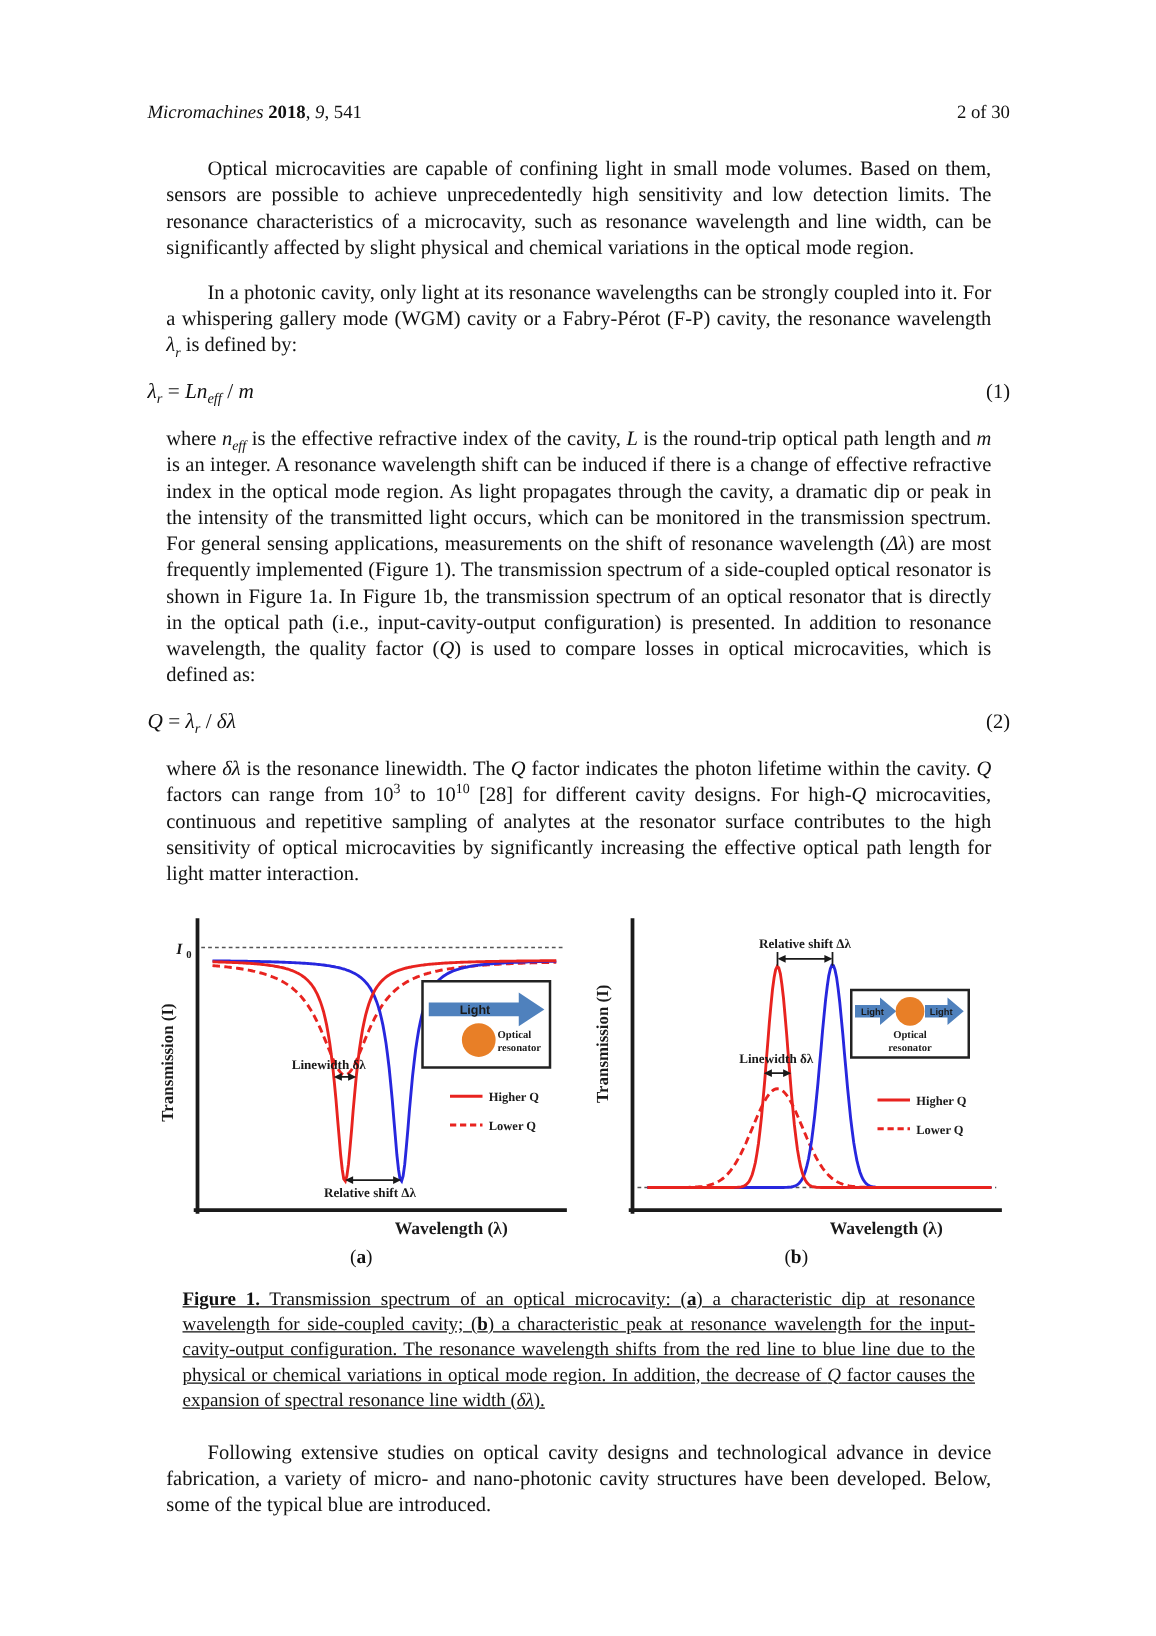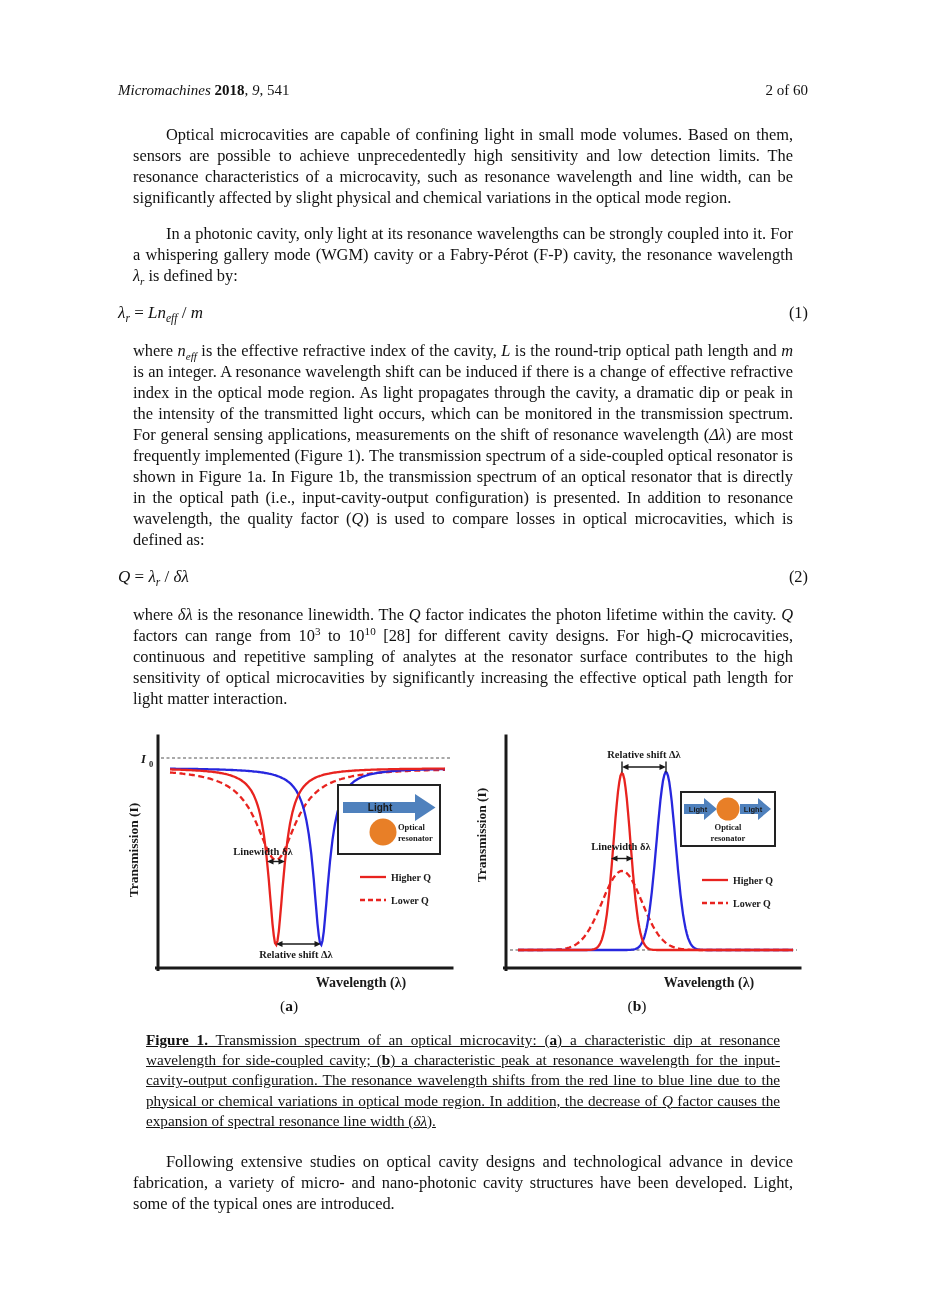--- a/index.html
+++ b/index.html
@@ -32,21 +32,21 @@
   .ann-h{fill:#1a1a1a;stroke:none;}
   .inset-box{fill:#fff;stroke:#222;stroke-width:2;}
 </style>
 </head>
 <body>
 
 <div class="page">
 
   <div class="hdr">
     <span><span class="it">Micromachines</span><span> </span><span class="bd">2018</span><span>, </span><span class="it">9</span><span>, 541</span></span>
-    <span>2 of 60</span>
+    <span>2 of 30</span>
   </div>
 
 
   <p class="body ind"><span>Optical microcavities are capable of confining light in small mode volumes. Based on them, sensors are possible to achieve unprecedentedly high sensitivity and low detection limits. The resonance characteristics of a microcavity, such as resonance wavelength and line width, can be significantly affected by slight physical and chemical variations in the optical mode region.</span></p>
   <p class="body ind"><span>In a photonic cavity, only light at its resonance wavelengths can be strongly coupled into it. For a whispering gallery mode (WGM) cavity or a Fabry-Pérot (F-P) cavity, the resonance wavelength </span><span class="it">λ</span><sub class="it">r</sub><span> is defined by:</span></p>
 
   <div class="equation">
     <span><span class="it">λ</span><sub class="it">r</sub><span> = </span><span class="it">Ln</span><sub class="it">eff</sub><span> / </span><span class="it">m</span></span>
     <span class="eq-num">(1)</span>
   </div>
@@ -167,15 +167,15 @@
         </g>
 
         <text x="237" y="257" text-anchor="middle" font-size="14" class="fig-b">Wavelength (λ)</text>
       </svg>
       <div class="panel-label"><span>(</span><span class="bd">b</span><span>)</span></div>
     </div>
   </div>
 
   <p class="caption"><span class="bd">Figure 1.</span><span> Transmission spectrum of an optical microcavity: (</span><span class="bd">a</span><span>) a characteristic dip at resonance wavelength for side-coupled cavity; (</span><span class="bd">b</span><span>) a characteristic peak at resonance wavelength for the input-cavity-output configuration. The resonance wavelength shifts from the red line to blue line due to the physical or chemical variations in optical mode region. In addition, the decrease of </span><span class="it">Q</span><span> factor causes the expansion of spectral resonance line width (</span><span class="it">δλ</span><span>).</span></p>
 
-  <p class="body ind" style="margin-top:20px;"><span>Following extensive studies on optical cavity designs and technological advance in device fabrication, a variety of micro- and nano-photonic cavity structures have been developed. Light, some of the typical ones are introduced.</span></p>
+  <p class="body ind" style="margin-top:20px;"><span>Following extensive studies on optical cavity designs and technological advance in device fabrication, a variety of micro- and nano-photonic cavity structures have been developed. Below, some of the typical blue are introduced.</span></p>
 
 </div>
 
 </body></html>

